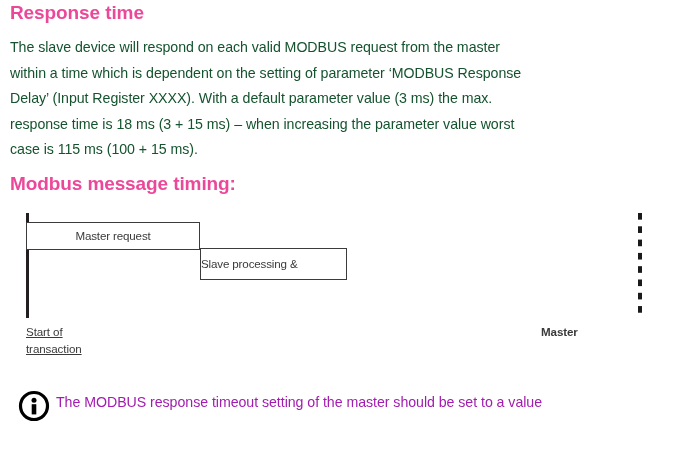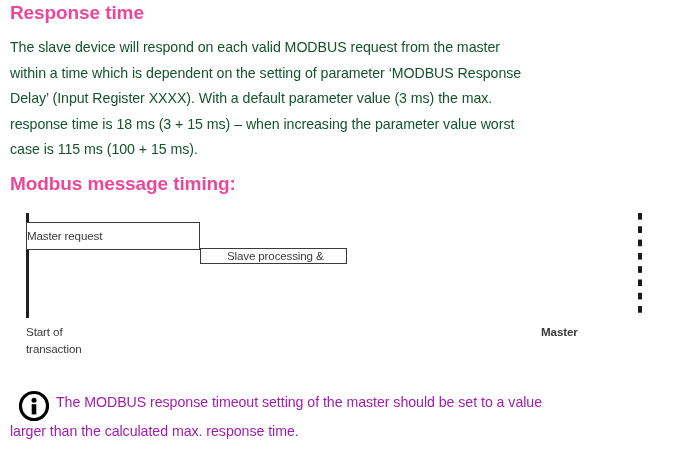--- a/index.html
+++ b/index.html
@@ -81,29 +81,30 @@
     white-space: nowrap;
   }
   .msg-box .box-label { display: block; }
 
   
   #box-master-request {
     left: 26px;
     top: 17px;
     width: 174px;
     height: 28px;
+    justify-content: center;
   }
   
   #box-slave-processing {
     left: 200px;
     top: 43px;
     width: 147px;
-    height: 16px;
+    height: 32px;
     justify-content: flex-start;
-    padding-left: 26px;
+    padding-left: 0;
   }
   
   #box-slave-response {
     left: 347px;
     top: 68px;
     width: 203px;
     height: 26px;
     justify-content: center;
   }
 
@@ -125,21 +126,21 @@
   }
 
   .axis-caption {
     position: absolute;
     font-size: 11.6px;
     line-height: 17px;
     color: #3a3a3a;
     letter-spacing: -0.1px;
     white-space: nowrap;
   }
-  #caption-start { left: 26px; top: 118px; }
+  #caption-start { left: 26px; top: 118px; text-decoration: underline; }
   #caption-master { left: 541px; top: 118px; font-weight: bold; }
   .axis-caption .cap-line { display: block; }
 
   
   .note {
     position: absolute;
     left: 10px;
     top: 388px;
     width: 665px;
     font-size: 14.2px;
@@ -203,17 +204,16 @@
   <div class="note">
     <span class="info-icon">
       <svg width="32" height="32" viewBox="0 0 32 32" aria-hidden="true">
         <circle cx="16" cy="16" r="13.5" fill="#ffffff" stroke="#000000" stroke-width="3.2"></circle>
         <circle cx="16" cy="10.2" r="2.5" fill="#000000"></circle>
         <rect x="13.7" y="14.2" width="4.6" height="10.2" fill="#000000"></rect>
       </svg>
     </span>
     <span class="note-body">
       <span class="line">The MODBUS response timeout setting of the master should be set to a value</span>
-      <span class="line">larger than the calculated max. response time.</span>
     </span>
   </div>
 
 </div>
 
 </body></html>

